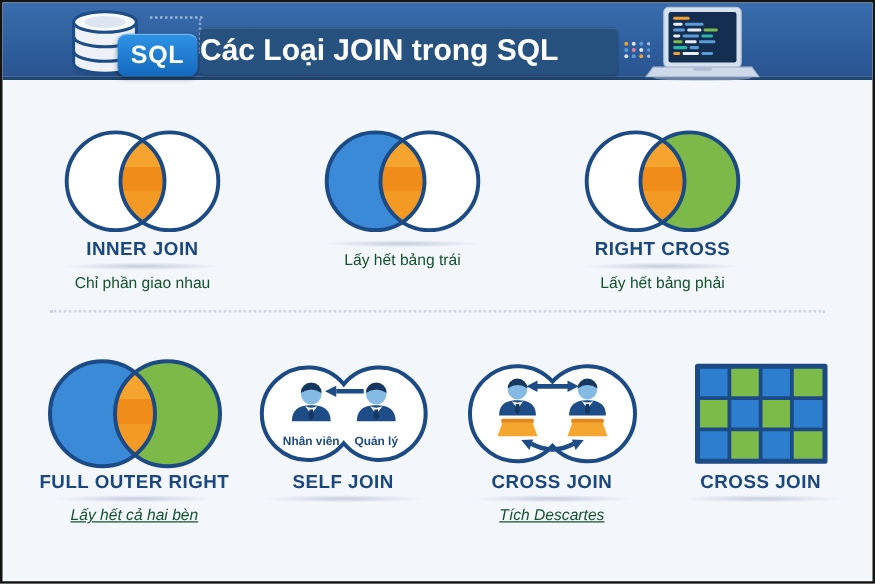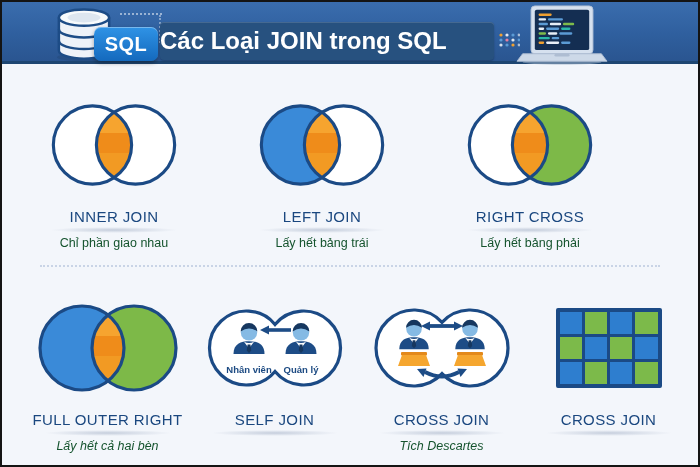--- a/index.html
+++ b/index.html
@@ -34,27 +34,27 @@
   }
   .title-strip .title{ color:#ffffff; font-size:24px; font-weight:bold; white-space:nowrap; }
   .hdr-dots{ position:absolute; left:496px; top:30px; }
   .laptop{ position:absolute; left:512px; top:3px; }
 
   
   .row-top{ display:flex; padding:36px 64px 0 8px; }
   .row-bottom{ display:flex; padding:36px 6px 0 22px; }
   .card{ flex:1; display:flex; flex-direction:column; align-items:center; }
   .fig{ height:90px; display:flex; align-items:center; justify-content:center; }
-  .join-title{ color:#1a477f; font-weight:normal; font-size:15px; letter-spacing:.4px;
-    margin-top:18px; white-space:nowrap; }
+  .join-title{ color:#1a477f; font-weight:bold; font-size:15px; letter-spacing:.4px;
+    margin-top:1px; white-space:nowrap; }
   .shadow-arc{ width:128px; height:6px; border-radius:50%;
     background:radial-gradient(ellipse at center, rgba(100,120,155,.32) 0%, rgba(100,120,155,0) 70%);
     margin-top:2px; margin-bottom:-3px; }
   .join-desc{ color:#14532d; font-size:12.5px; margin-top:6px; white-space:nowrap; }
-  .join-desc.it{ font-style:italic; }
+  .join-desc.it{ font-style:italic;text-decoration:underline; }
   .divider{ border-top:2px dotted #c9d4e6; margin:15px 38px 0 38px; height:0; }
 
   
   .grid{
     width:106px; height:80px; background:#1b4a85; border:4px solid #1b4a85;
     display:grid; grid-template-columns:repeat(4,1fr); grid-template-rows:repeat(3,1fr);
     gap:3px; border-radius:2px;
   }
   .grid > div{ width:100%; height:100%; }
   svg text{ font-family:"Liberation Sans", sans-serif; }
@@ -165,21 +165,20 @@
     </div>
 
     <div class="card">
       <svg class="fig" viewBox="-65 -46 130 92" width="130" height="92">
         <circle cx="-22" cy="0" r="40" fill="#3a8ad8"></circle>
         <circle cx="22" cy="0" r="40" fill="#ffffff"></circle>
         <path d="M0,-33.4 A40,40 0 0 1 0,33.4 A40,40 0 0 1 0,-33.4 Z" fill="url(#lensGrad)"></path>
         <circle cx="-22" cy="0" r="40" fill="none" stroke="#1b4a85" stroke-width="3.2"></circle>
         <circle cx="22" cy="0" r="40" fill="none" stroke="#1b4a85" stroke-width="3.2"></circle>
       </svg>
-      <div class="join-title">LEFT JOIN</div>
       <div class="shadow-arc"></div>
       <div class="join-desc">Lấy hết bảng trái</div>
     </div>
 
     <div class="card">
       <svg class="fig" viewBox="-65 -46 130 92" width="130" height="92">
         <circle cx="-22" cy="0" r="40" fill="#ffffff"></circle>
         <circle cx="22" cy="0" r="40" fill="#7db948"></circle>
         <path d="M0,-33.4 A40,40 0 0 1 0,33.4 A40,40 0 0 1 0,-33.4 Z" fill="url(#lensGrad)"></path>
         <circle cx="-22" cy="0" r="40" fill="none" stroke="#1b4a85" stroke-width="3.2"></circle>

